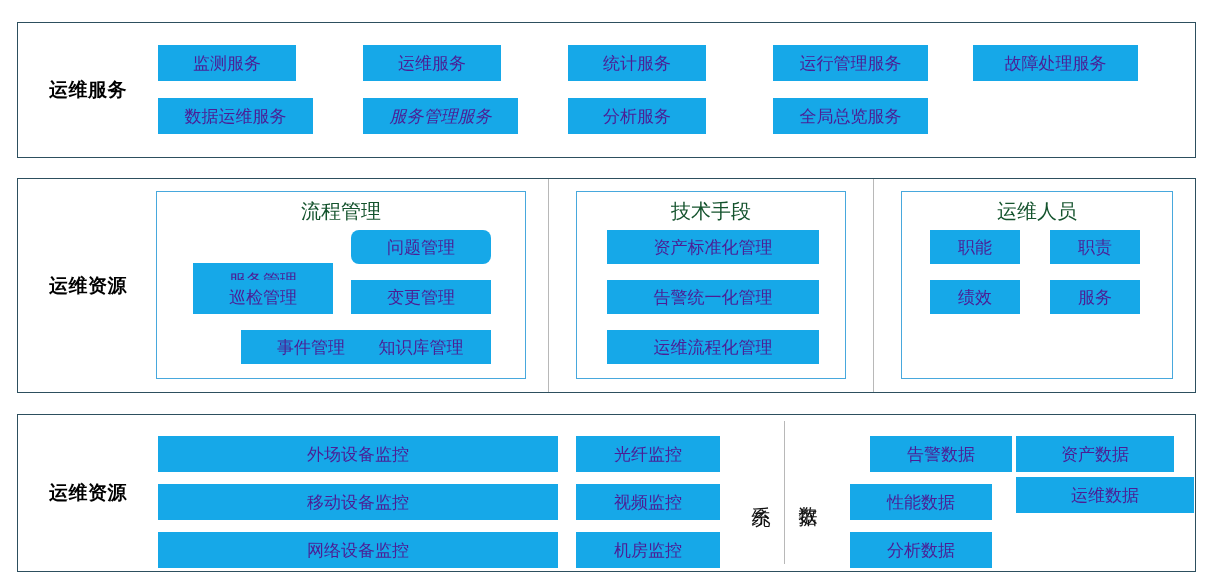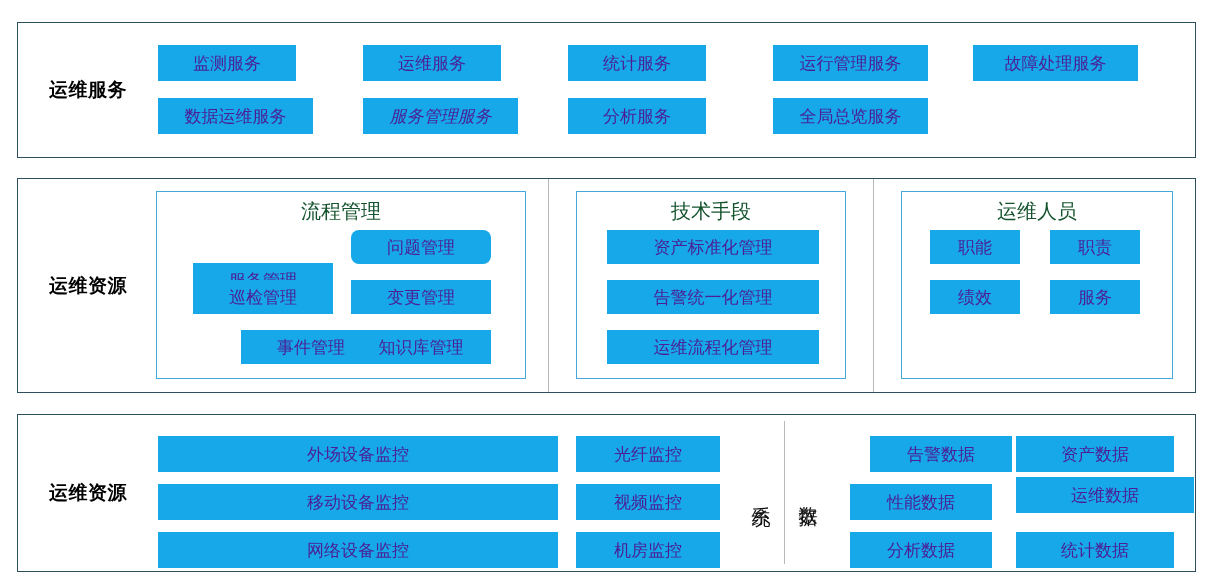--- a/index.html
+++ b/index.html
@@ -166,16 +166,15 @@
 
     <div class="vlabel" style="left:722px; top:0px; width:44px; height:155px;">系统</div>
     <div class="vdivider" style="left:766px; top:6px; height:143px;"></div>
     <div class="vlabel" style="left:768px; top:0px; width:46px; height:155px;">数据</div>
 
     <div class="chip" style="left:852px;  top:21px;  width:142px; height:36px;">告警数据</div>
     <div class="chip" style="left:998px;  top:21px;  width:158px; height:36px;">资产数据</div>
     <div class="chip" style="left:832px;  top:69px;  width:142px; height:36px;">性能数据</div>
     <div class="chip" style="left:998px;  top:62px;  width:178px; height:36px;">运维数据</div>
     <div class="chip" style="left:832px;  top:117px; width:142px; height:36px;">分析数据</div>
-    <div class="chip" style="left:998px;  top:117px; width:158px; height:36px;">统计数据</div>
   </div>
 
 </div>
 
 </body></html>

